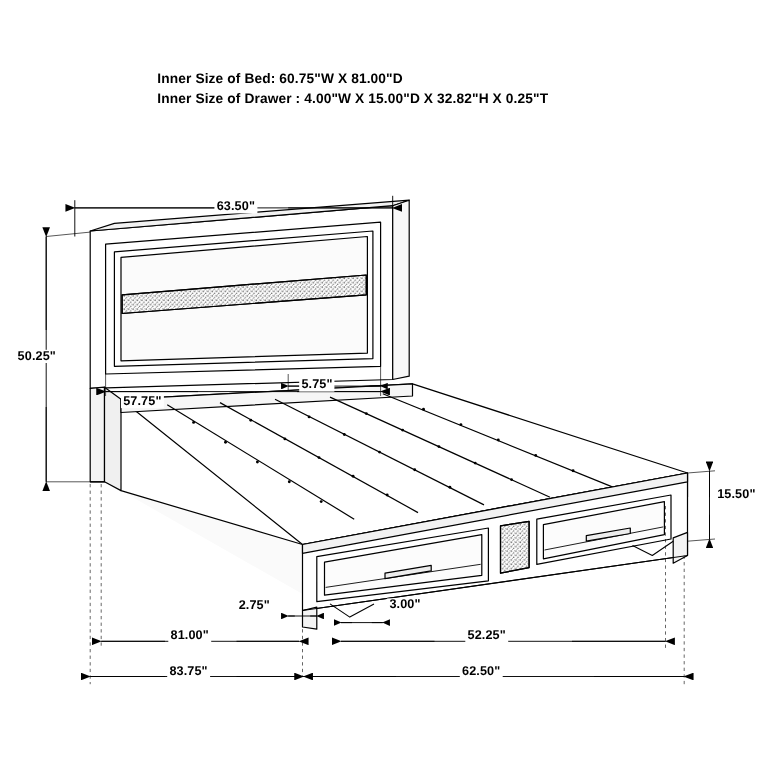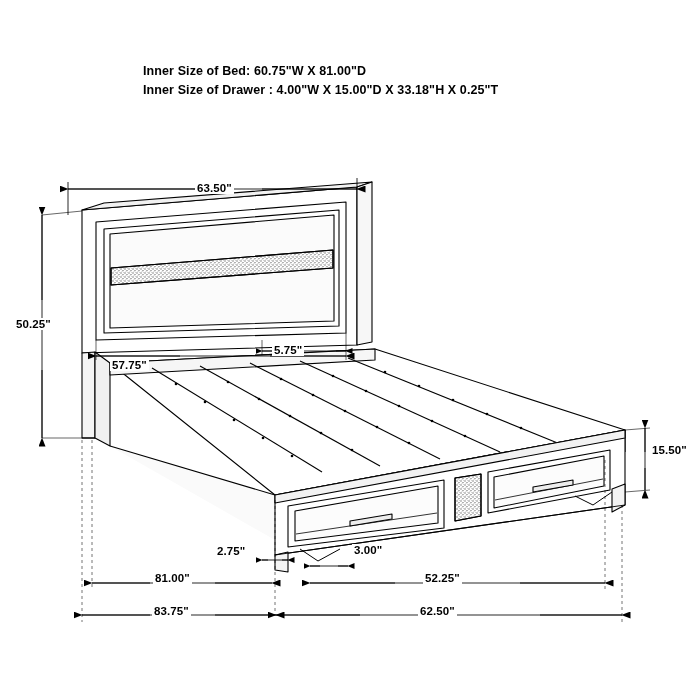--- a/index.html
+++ b/index.html
@@ -48,21 +48,21 @@
     letter-spacing: 0.1px;
   }
 </style>
 </head>
 <body>
 
 <div id="stage">
 
   <div class="spec-block">
     <span class="spec-line">Inner Size of Bed: 60.75"W X 81.00"D</span>
-    <span class="spec-line">Inner Size of Drawer : 4.00"W X 15.00"D X 33.18"H X 0.25"T</span>
+    <span class="spec-line">Inner Size of Drawer : 4.00"W X 15.00"D X 32.82"H X 0.25"T</span>
   </div>
 
   <svg id="drawing" viewBox="0 0 700 700">
     <defs>
       <marker id="ar" markerWidth="9" markerHeight="7" refX="8.5" refY="3.5" orient="auto" markerUnits="userSpaceOnUse">
         <polygon points="0,0 9,3.5 0,7" fill="#000"></polygon>
       </marker>
       <marker id="arS" markerWidth="7" markerHeight="6" refX="6.5" refY="3" orient="auto" markerUnits="userSpaceOnUse">
         <polygon points="0,0 7,3 0,6" fill="#000"></polygon>
       </marker>

